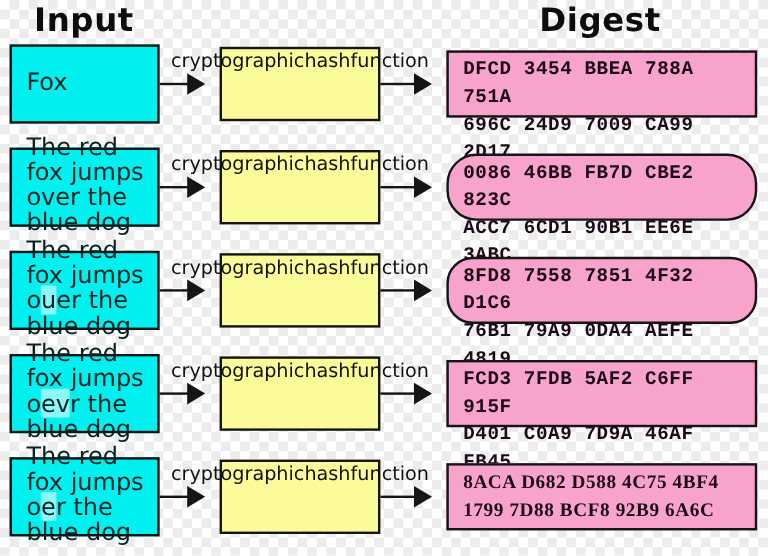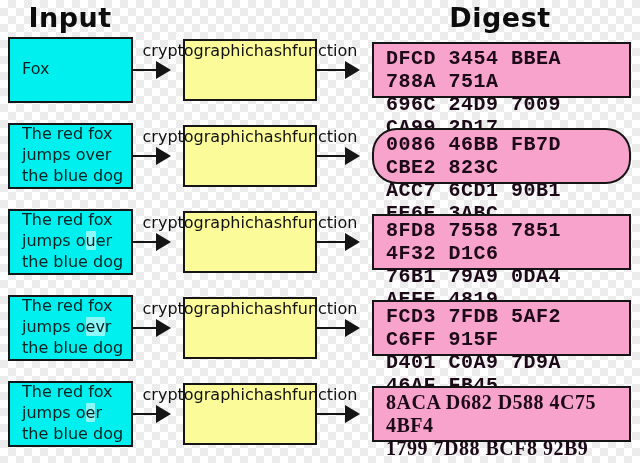--- a/index.html
+++ b/index.html
@@ -14,33 +14,33 @@
     position:absolute; top:2px; font-weight:bold; font-size:27px; color:#0d0d0d;
     text-align:center; letter-spacing:0.5px;
   }
   .title-input  { left:22px;  width:96px; }
   .title-digest { left:438px; width:124px; }
   .row { position:absolute; left:0; width:640px; height:66px; }
   .box { position:absolute; box-sizing:border-box; border:2px solid #151515; }
   .input-box {
     left:8px; top:0; width:125px; height:66px;
     display:flex; align-items:center;
-    font-size:16px; line-height:21px; color:#062222;
+    font-size:20px; line-height:21px; color:#062222;
     padding:0 5px 4px 12px;
   }
   .hl { background:rgba(255,255,255,0.55); border-radius:1px; }
   .hash-box {
     left:183px; top:2px; width:134px; height:62px;
     display:flex; flex-direction:row; justify-content:center;
     text-align:center; font-size:16px; line-height:20px; color:#111;
   }
   .digest-box {
     left:372px; top:5px; width:259px; height:56px;
     font-family:"Liberation Mono", monospace; font-weight:bold;
-    font-size:20px; line-height:23px; letter-spacing:0.5px;
+    font-size:16px; line-height:23px; letter-spacing:0.5px;
     color:#1d0a18; padding:3px 16px 0 12px;
   }
   .arrow { position:absolute; top:32px; height:2px; background:#151515; }
   .arrow::after {
     content:""; position:absolute; right:-2px; top:-8px;
     border-left:15px solid #151515;
     border-top:9px solid transparent; border-bottom:9px solid transparent;
   }
   .arrow-in-hash  { left:133px; width:36px; }
   .arrow-hash-dig { left:317px; width:41px; }
@@ -91,21 +91,21 @@
     <div class="box input-box" style="background-color: rgb(0, 240, 240);">
       <div class="input-text"><span>The red fox jumps o</span><span class="hl">u</span><span>er the blue dog</span></div>
     </div>
     <div class="arrow arrow-in-hash"></div>
     <div class="box hash-box" style="background-color: rgb(251, 251, 154);">
       <div>cryptographic</div>
       <div>hash</div>
       <div>function</div>
     </div>
     <div class="arrow arrow-hash-dig"></div>
-    <div class="box digest-box" style="background-color: rgb(248, 163, 204);">
+    <div class="box digest-box" style="background-color: rgb(248, 163, 204); border-radius: 22px;">
       <div>8FD8 7558 7851 4F32 D1C6</div>
       <div>76B1 79A9 0DA4 AEFE 4819</div>
     </div>
   </div>
 
   <div class="row" style="top:295px">
     <div class="box input-box" style="background-color: rgb(0, 240, 240);">
       <div class="input-text"><span>The red fox jumps o</span><span class="hl">ev</span><span>r the blue dog</span></div>
     </div>
     <div class="arrow arrow-in-hash"></div>

